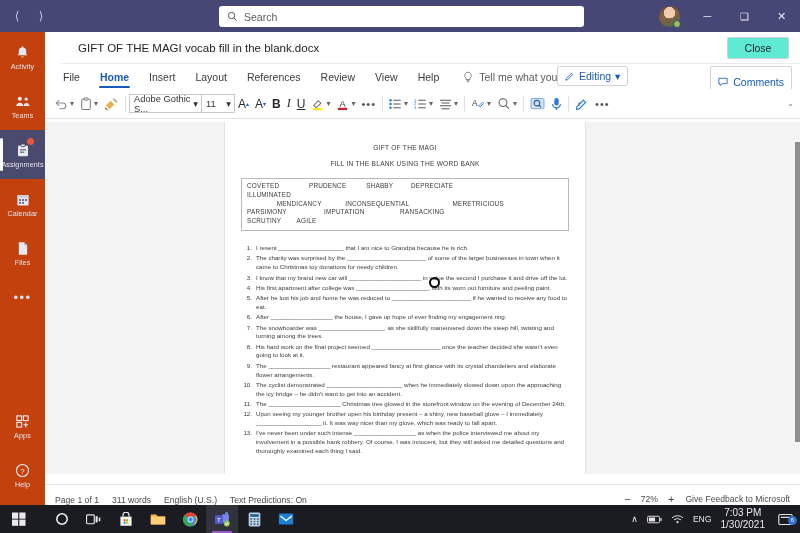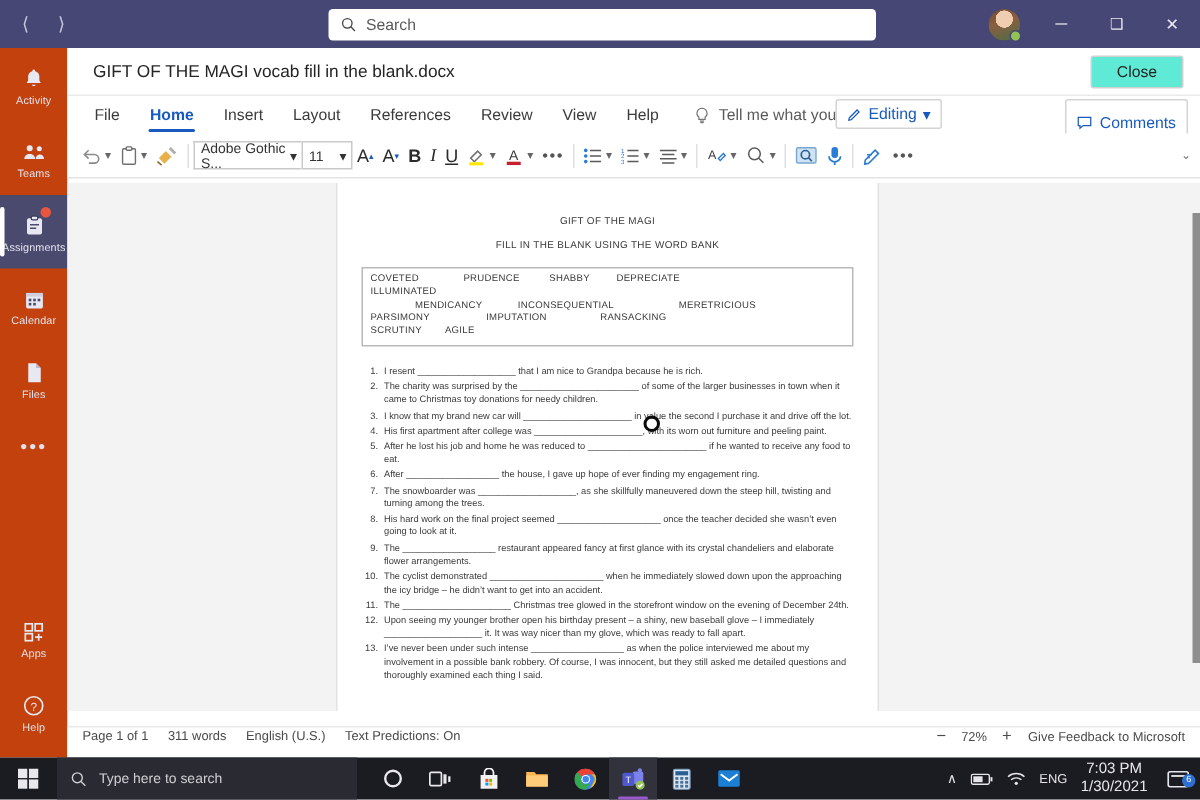--- a/index.html
+++ b/index.html
@@ -69,21 +69,21 @@
   .rail-dots{ width:45px; height:40px; display:flex; align-items:center; justify-content:center;
     color:#e2e2ee; font-size:13px; letter-spacing:1.5px; }
   .rail-bottom{ position:absolute; bottom:6px; left:0; width:45px; }
 
   
   .app{
     position:absolute; left:45px; top:32px; width:755px; height:473px; background:#fff;
   }
   .doc-header{
     height:32px; display:flex; align-items:center; padding:0 0 0 17px;
-    border-bottom:1px solid #eaeaea; position:relative; background:#fff;
+    border-bottom:1px solid #eaeaea; position:relative; background:#fff;margin-left:16px;
   }
   .doc-title{ font-size:11.5px; color:#242424; }
   .close-btn{
     position:absolute; right:11px; top:5px; width:62px; height:22px;
     border:1px solid #d1d1d1; border-radius:2px; background:#5eead4;
     font-size:10.5px; color:#242424; display:flex; align-items:center; justify-content:center;
   }
 
   
   .tabs{
@@ -179,21 +179,21 @@
   .vscroll .thumb{
     position:absolute; left:0px; top:20px; width:5px; height:300px;
     background:#8e8e8e; border-radius:0;
   }
   .hruler-l{ position:absolute; left:180px; top:0; width:1px; height:352px; background:#dcdcdc; }
 
   
   .statusbar{
     position:absolute; left:0; bottom:0; width:755px; height:21px;
     background:#fff; border-top:1px solid #e9e9e9;
-    display:flex; align-items:flex-start; padding:0 10px; gap:13px;
+    display:flex; align-items:flex-end; padding:0 10px; gap:13px;
     font-size:8.6px; color:#4a4a4a;
   }
   .sb-right{ margin-left:auto; display:flex; align-items:center; gap:11px; }
   .zoom-ctl{ display:flex; align-items:center; gap:10px; }
   .zoom-ctl .zb{ font-size:11px; color:#4a4a4a; }
 
   
   .taskbar{
     position:absolute; left:0; bottom:0; width:800px; height:28px;
     background:#1b1b22; display:flex; align-items:center;
@@ -615,27 +615,20 @@
     <svg width="14" height="14" viewBox="0 0 14 14">
         <g fill="#e9e9ed">
           <rect x="0" y="0.5" width="6.2" height="6.2"></rect>
           <rect x="7.3" y="0.5" width="6.2" height="6.2"></rect>
           <rect x="0" y="7.6" width="6.2" height="6.2"></rect>
           <rect x="7.3" y="7.6" width="6.2" height="6.2"></rect>
         </g>
       </svg>
   </div>
 
-  <div class="tb-search">
-    <svg width="11" height="11" viewBox="0 0 14 14">
-        <circle cx="5.8" cy="5.8" r="4.2" fill="none" stroke="#d0d0d4" stroke-width="1.2"></circle>
-        <line x1="8.9" y1="8.9" x2="12.6" y2="12.6" stroke="#d0d0d4" stroke-width="1.2"></line>
-      </svg>
-    <span class="tbs-txt">Type here to search</span>
-  </div>
 
   <div class="tb-icons">
     <div class="tbi">
       <svg width="14" height="14" viewBox="0 0 14 14">
           <circle cx="7" cy="7" r="5.2" fill="none" stroke="#e9e9ed" stroke-width="1.6"></circle>
         </svg>
     </div>
     <div class="tbi">
       <svg width="16" height="13" viewBox="0 0 17 13">
           <rect x="0.6" y="1.6" width="8.2" height="9.4" rx="1" fill="none" stroke="#e9e9ed" stroke-width="1.2"></rect>

